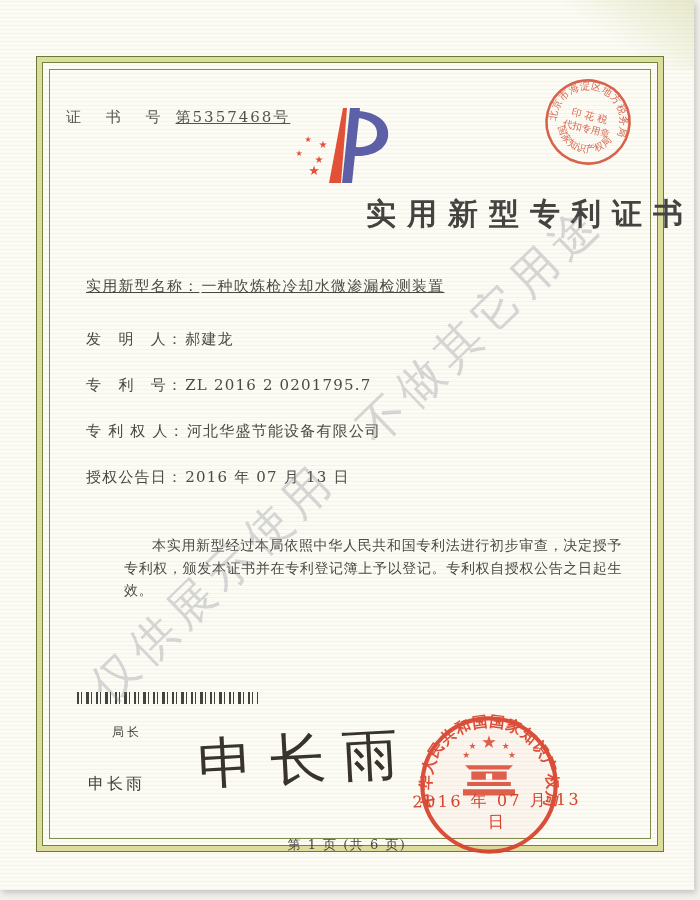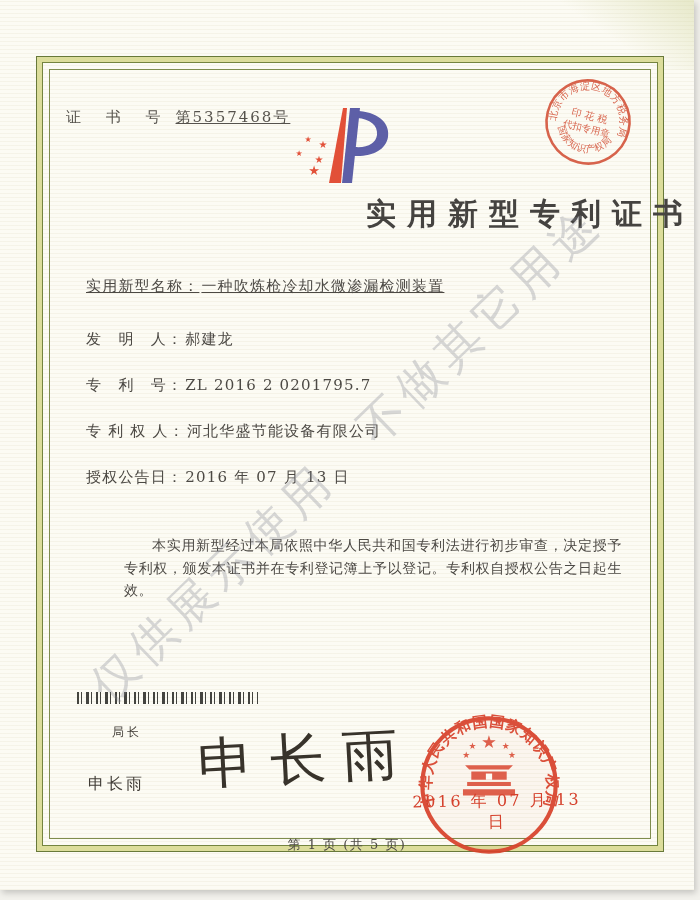--- a/index.html
+++ b/index.html
@@ -179,15 +179,15 @@
       <text x="95" y="47" font-size="8.5" text-anchor="middle">★</text>
       <path d="M 50,54 L 96,54 L 92,58 L 54,58 Z"></path>
       <path d="M 56,60 L 90,60 L 90,68 L 56,68 Z"></path>
       <rect x="70" y="62" width="6" height="6" fill="#fcfbf4"></rect>
       <path d="M 52,70 L 94,70 L 94,74 L 52,74 Z"></path>
       <path d="M 48,77 L 98,77 L 98,83 L 48,83 Z"></path>
     </g>
   </svg>
   <div class="seal-date">2016 年 07 月 13 日</div>
 
-  <div class="footer">第 1 页 (共 5 页)</div>
+  <div class="footer">第 1 页 (共 6 页)</div>
 
 </div>
 
 </body></html>

